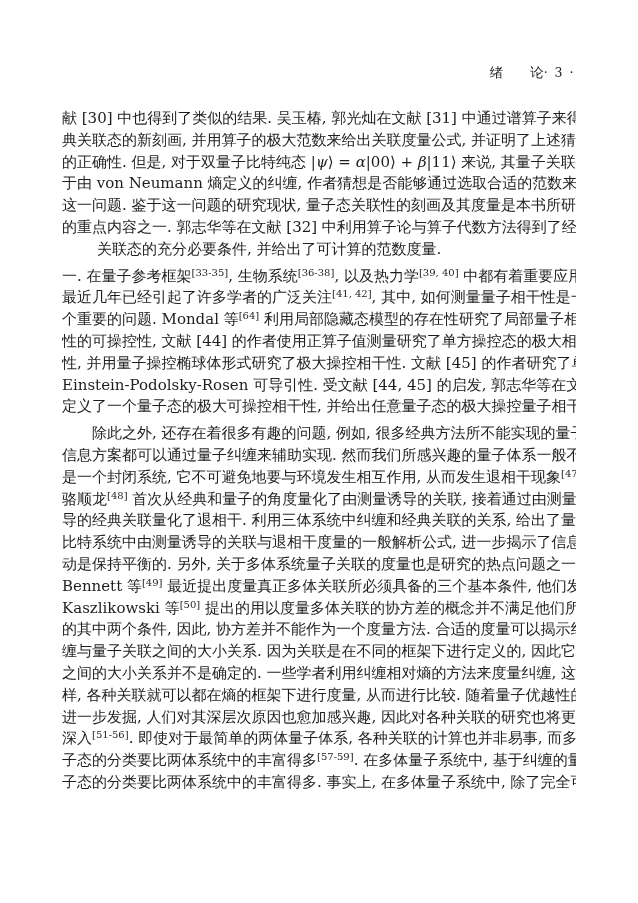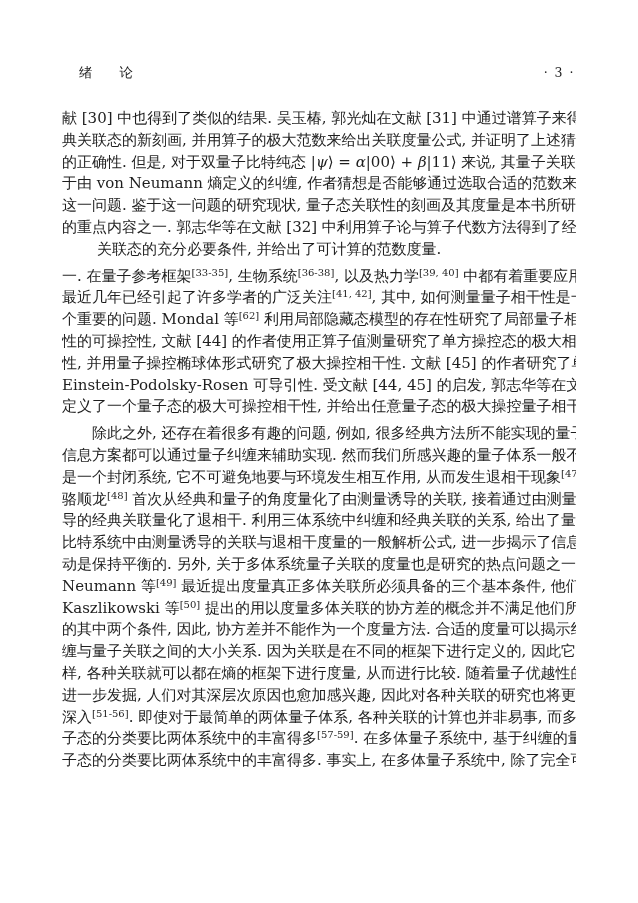--- a/index.html
+++ b/index.html
@@ -10,21 +10,21 @@
     font-family: "DejaVu Serif", "Liberation Serif", serif;
   }
   .page {
     box-sizing: border-box;
     width: 638px; height: 903px;
     padding: 64px 62px 0 62px;
     overflow: hidden;
   }
   .header {
     display: flex;
-    justify-content: space-between;
+    justify-content: flex-end;
     align-items: baseline;
     font-size: 13.5px;
     height: 18px;
   }
   .running-title {
     padding-left: 17px;
     white-space: pre;
   }
   .page-number {
     font-size: 12.5px;
@@ -68,38 +68,39 @@
         <div class="line"><span>典关联态的新刻画, 并用算子的极大范数来给出关联度量公式, 并证明了上述猜想</span></div>
         <div class="line"><span>的正确性. 但是, 对于双量子比特纯态 |</span><span class="it">ψ</span><span>⟩ = </span><span class="it">α</span><span>|00⟩ + </span><span class="it">β</span><span>|11⟩ 来说, 其量子关联要大</span></div>
         <div class="line"><span>于由 von Neumann 熵定义的纠缠, 作者猜想是否能够通过选取合适的范数来解决</span></div>
         <div class="line"><span>这一问题. 鉴于这一问题的研究现状, 量子态关联性的刻画及其度量是本书所研究</span></div>
         <div class="line"><span>的重点内容之一. 郭志华等在文献 [32] 中利用算子论与算子代数方法得到了经典</span></div>
         <div class="line endline"><span>关联态的充分必要条件, 并给出了可计算的范数度量.</span></div>
       </div>
       <div class="para">
         <div class="line"><span>一. 在量子参考框架</span><span class="sup">[33-35]</span><span>, 生物系统</span><span class="sup">[36-38]</span><span>, 以及热力学</span><span class="sup">[39, 40]</span><span> 中都有着重要应用,</span></div>
         <div class="line"><span>最近几年已经引起了许多学者的广泛关注</span><span class="sup">[41, 42]</span><span>, 其中, 如何测量量子相干性是一</span></div>
-        <div class="line"><span>个重要的问题. Mondal 等</span><span class="sup">[62]</span><span> 利用局部隐藏态模型的存在性研究了局部量子相干</span></div>
+        <div class="line"><span>个重要的问题. Mondal 等</span><span class="sup">[64]</span><span> 利用局部隐藏态模型的存在性研究了局部量子相干</span></div>
         <div class="line"><span>性的可操控性, 文献 [44] 的作者使用正算子值测量研究了单方操控态的极大相干</span></div>
         <div class="line"><span>性, 并用量子操控椭球体形式研究了极大操控相干性. 文献 [45] 的作者研究了单方</span></div>
         <div class="line"><span>Einstein-Podolsky-Rosen 可导引性. 受文献 [44, 45] 的启发, 郭志华等在文献 [46] 中</span></div>
         <div class="line"><span>定义了一个量子态的极大可操控相干性, 并给出任意量子态的极大操控量子相干性</span></div>
       </div>
       <div class="para">
         <div class="line indent"><span>除此之外, 还存在着很多有趣的问题, 例如, 很多经典方法所不能实现的量子</span></div>
         <div class="line"><span>信息方案都可以通过量子纠缠来辅助实现. 然而我们所感兴趣的量子体系一般不</span></div>
         <div class="line"><span>是一个封闭系统, 它不可避免地要与环境发生相互作用, 从而发生退相干现象</span><span class="sup">[47]</span></div>
         <div class="line"><span>骆顺龙</span><span class="sup">[48]</span><span> 首次从经典和量子的角度量化了由测量诱导的关联, 接着通过由测量诱</span></div>
         <div class="line"><span>导的经典关联量化了退相干. 利用三体系统中纠缠和经典关联的关系, 给出了量子</span></div>
         <div class="line"><span>比特系统中由测量诱导的关联与退相干度量的一般解析公式, 进一步揭示了信息扰</span></div>
         <div class="line"><span>动是保持平衡的. 另外, 关于多体系统量子关联的度量也是研究的热点问题之一.</span></div>
-        <div class="line"><span>Neumann 等</span><span class="sup">[49]</span><span> 最近提出度量真正多体关联所必须具备的三个基本条件, 他们发现,</span></div>
+        <div class="line"><span>Bennett 等</span><span class="sup">[49]</span><span> 最近提出度量真正多体关联所必须具备的三个基本条件, 他们发现,</span></div>
         <div class="line"><span>Kaszlikowski 等</span><span class="sup">[50]</span><span> 提出的用以度量多体关联的协方差的概念并不满足他们所提出</span></div>
         <div class="line"><span>的其中两个条件, 因此, 协方差并不能作为一个度量方法. 合适的度量可以揭示纠</span></div>
         <div class="line"><span>缠与量子关联之间的大小关系. 因为关联是在不同的框架下进行定义的, 因此它们</span></div>
+        <div class="line"><span>之间的大小关系并不是确定的. 一些学者利用纠缠相对熵的方法来度量纠缠, 这</span></div>
         <div class="line"><span>样, 各种关联就可以都在熵的框架下进行度量, 从而进行比较. 随着量子优越性的</span></div>
         <div class="line"><span>进一步发掘, 人们对其深层次原因也愈加感兴趣, 因此对各种关联的研究也将更加</span></div>
         <div class="line"><span>深入</span><span class="sup">[51-56]</span><span>. 即使对于最简单的两体量子体系, 各种关联的计算也并非易事, 而多体</span></div>
         <div class="line"><span>子态的分类要比两体系统中的丰富得多</span><span class="sup">[57-59]</span><span>. 在多体量子系统中, 基于纠缠的量</span></div>
         <div class="line"><span>子态的分类要比两体系统中的丰富得多. 事实上, 在多体量子系统中, 除了完全可</span></div>
       </div>
     </div>
 </div>
 
 </body></html>

